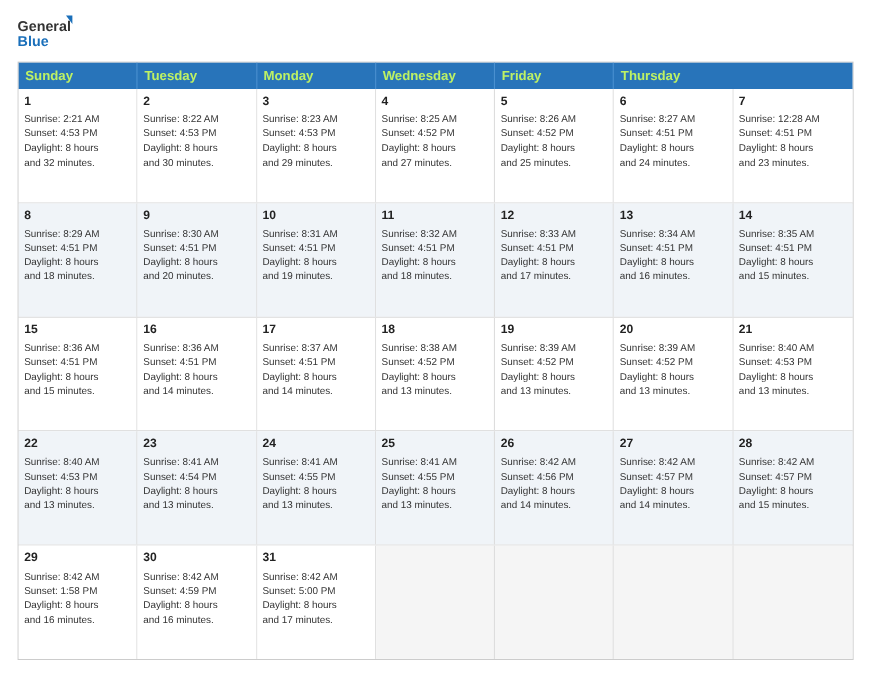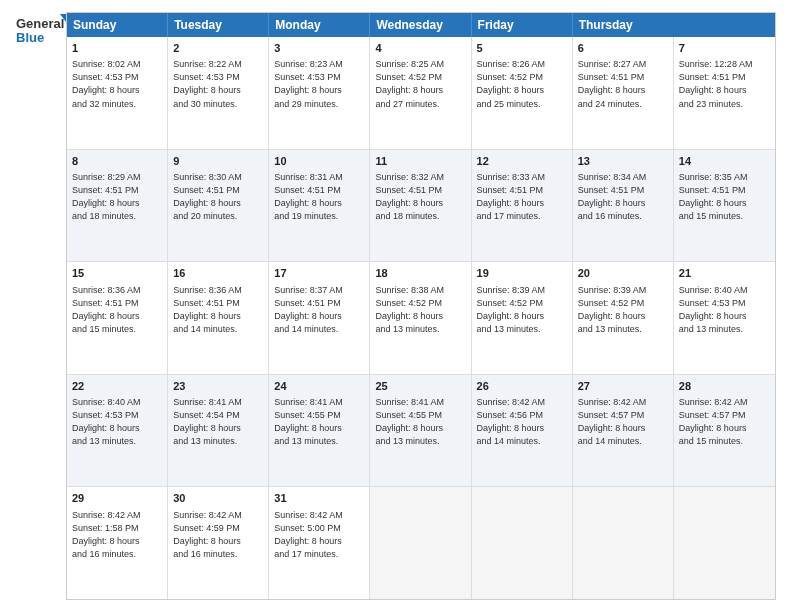--- a/index.html
+++ b/index.html
@@ -9,21 +9,21 @@
       background: #fff;
       font-family: Arial, sans-serif;
       font-size: 11px;
       overflow: hidden;
     }
     .page {
       width: 792px;
       height: 612px;
       padding: 12px 16px 12px 16px;
       display: flex;
-      flex-direction: row;
+      flex-direction: column;
     }
     .header {
       display: flex;
       justify-content: space-between;
       align-items: flex-start;
       margin-bottom: 8px;
     }
     .logo {
       display: flex;
       align-items: center;
@@ -47,21 +47,21 @@
       display: flex;
       flex-direction: column;
       border: 1px solid #ccc;
     }
     .cal-header {
       display: grid;
       grid-template-columns: repeat(7, 1fr);
       background: #2874ba;
     }
     .cal-header-cell {
-      color: #ffffff;
+      color: #bef264;
       font-weight: bold;
       font-size: 12px;
       padding: 5px 6px;
       border-right: 1px solid #4a90d0;
     }
     .cal-header-cell:last-child { border-right: none; }
     .cal-body {
       flex: 1;
       display: flex;
       flex-direction: column;
@@ -121,21 +121,21 @@
         <div class="cal-header-cell">Tuesday</div>
         <div class="cal-header-cell">Monday</div>
         <div class="cal-header-cell">Wednesday</div>
         <div class="cal-header-cell">Friday</div>
         <div class="cal-header-cell">Thursday</div>
       </div>
     <div class="cal-body">
     <div class="cal-row">
           <div class="cal-cell">
             <span class="day-number">1</span>
-            <div class="cell-text">Sunrise: 8:02 AM</div>
+            <div class="cell-text">Sunrise: 2:21 AM</div>
             <div class="cell-text">Sunset: 4:53 PM</div>
             <div class="cell-text">Daylight: 8 hours</div>
             <div class="cell-text">and 32 minutes.</div>
           </div>
           <div class="cal-cell">
             <span class="day-number">2</span>
             <div class="cell-text">Sunrise: 8:22 AM</div>
             <div class="cell-text">Sunset: 4:53 PM</div>
             <div class="cell-text">Daylight: 8 hours</div>
             <div class="cell-text">and 30 minutes.</div>

